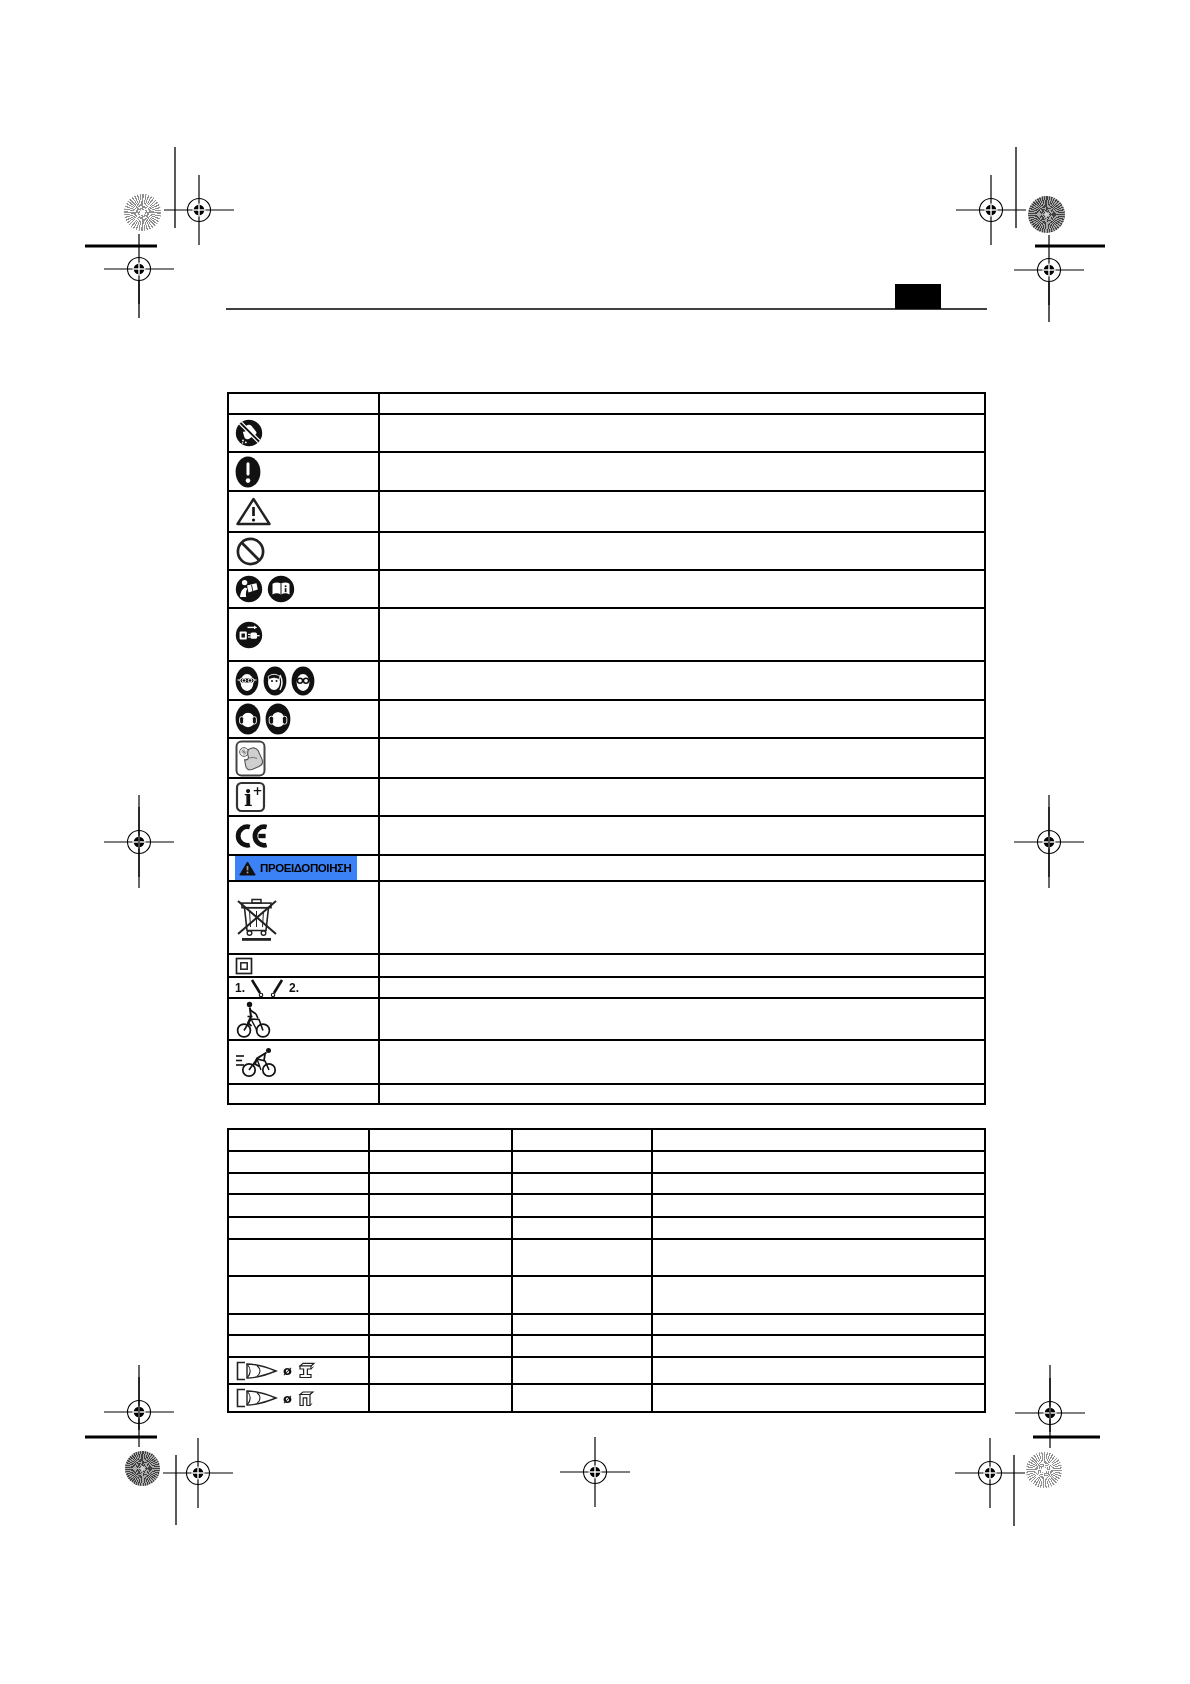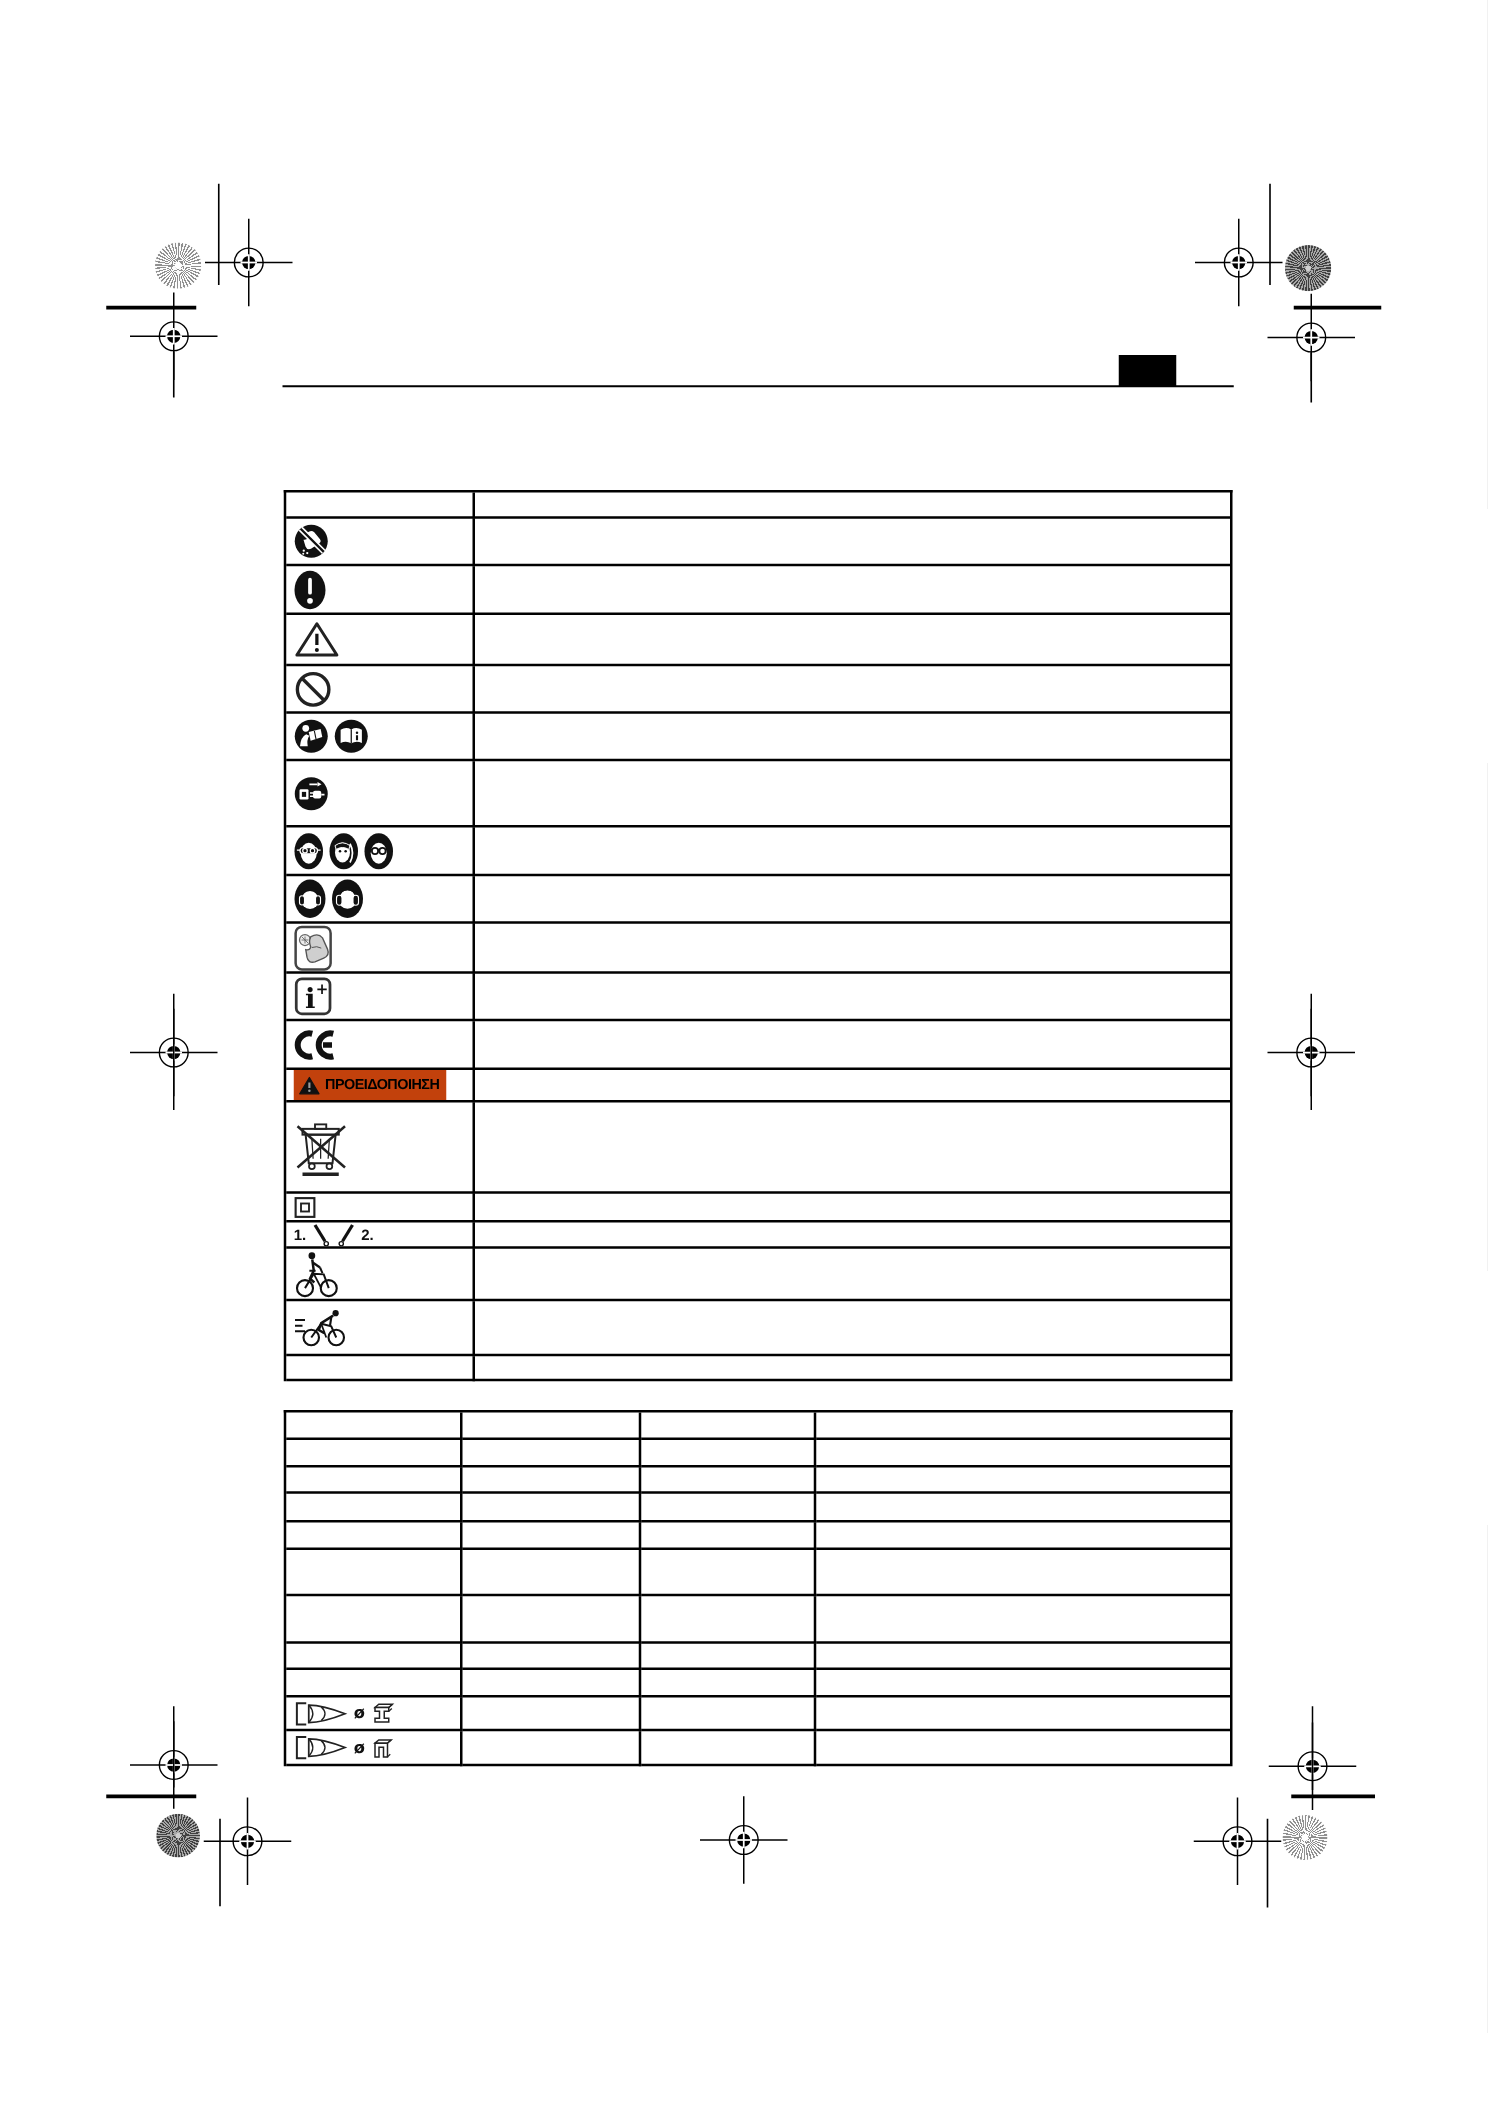--- a/index.html
+++ b/index.html
@@ -36,21 +36,21 @@
   .tbl { position:absolute; left:227px; width:759px; display:grid; border:2px solid #000; border-bottom:0; background:#fff; }
   .t1 { top:392px; grid-template-columns:151px 1fr;
         grid-template-rows:21px 38px 39px 41px 38px 38px 53px 39px 38px 40px 38px 39px 26px 73px 23px 21px 42px 44px 20px; }
   .t2 { top:1128px; grid-template-columns:141px 143px 140px 1fr;
         grid-template-rows:22px 22px 21px 23px 22px 37px 38px 21px 22px 27px 28px; }
   .c  { border-bottom:2px solid #000; display:flex; align-items:center; gap:4px; padding-left:6px; overflow:hidden; }
   .t1 .c1 { border-right:2px solid #000; }
   .t2 .c  { border-right:2px solid #000; }
   .t2 .c4 { border-right:0; }
 
-  .badge { display:flex; align-items:center; gap:4px; background:#c2410c; height:32px; padding:0 6px 0 4px; }
+  .badge { display:flex; align-items:center; gap:4px; background:#3b82f6; height:32px; padding:0 6px 0 4px; }
   .badge span { font-weight:bold; font-size:11.5px; letter-spacing:-0.4px; color:#000; white-space:nowrap; }
   .steplbl { font-weight:bold; font-size:12px; }
   .dia { font-weight:bold; font-size:13px; font-family:"DejaVu Sans", sans-serif; }
 </style>
 </head>
 <body>
 
 <div class="page">
 
   <svg class="marks-svg" width="1190" height="1684" viewBox="0 0 1190 1684">

